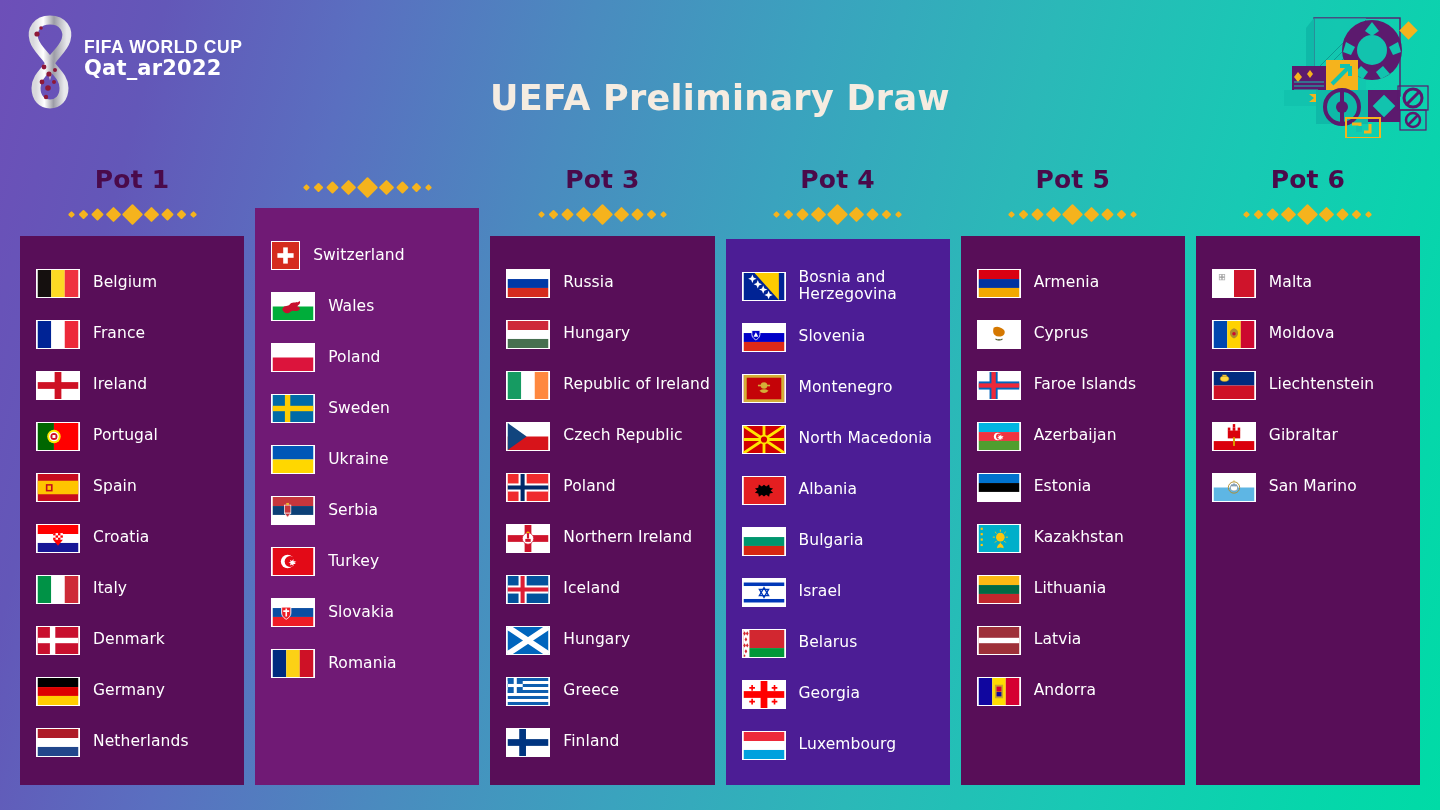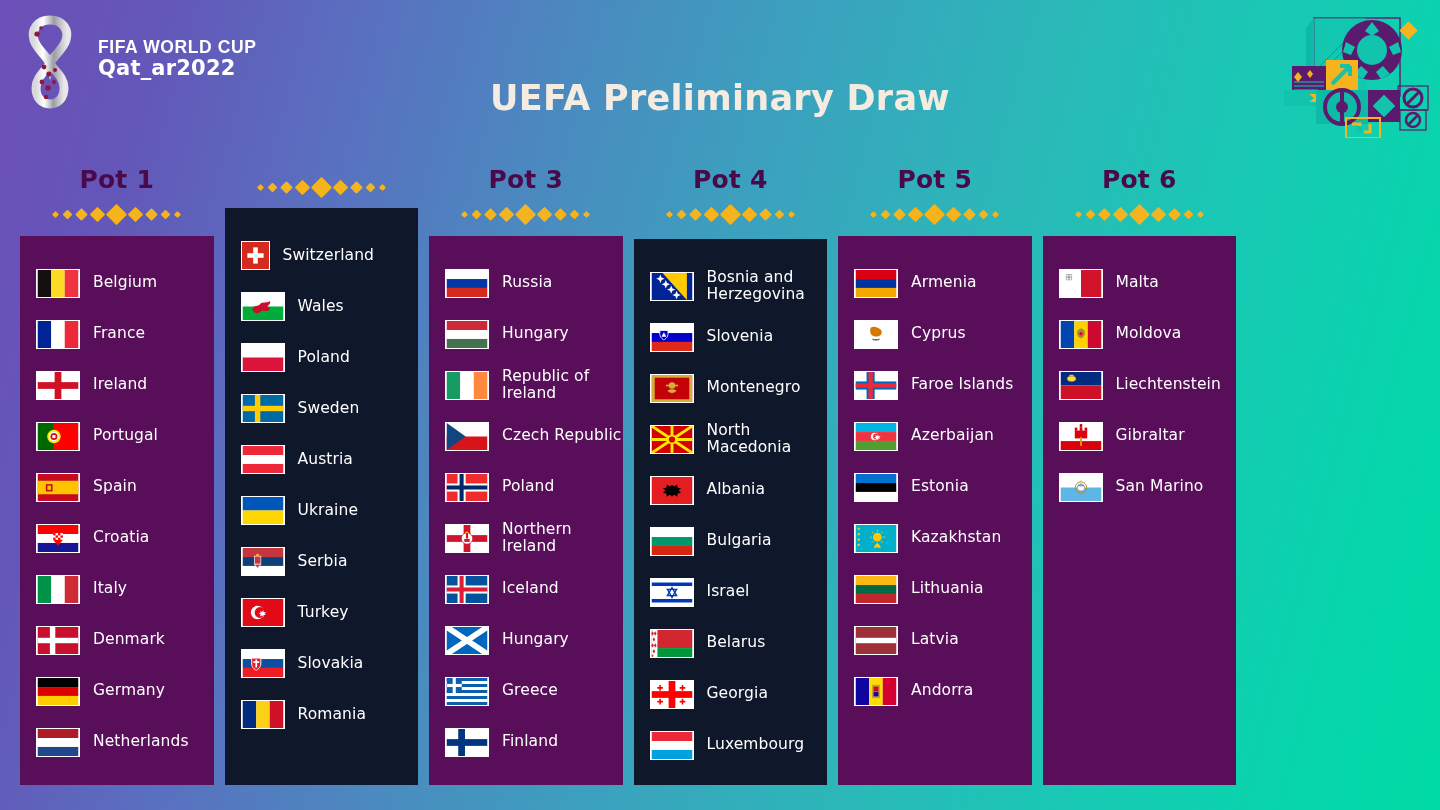--- a/index.html
+++ b/index.html
@@ -13,42 +13,42 @@
         #4a8bbf 36%,
         #3aa3be 50%,
         #2bb8b8 64%,
         #18c9b4 78%,
         #06d6ab 92%,
         #00dba6 100%);
     position:relative;
   }
 
   
-  .fifa-logo { position:absolute; left:22px; top:14px; display:flex; align-items:center; gap:20px; }
+  .fifa-logo { position:absolute; left:22px; top:14px; display:flex; align-items:center; gap:6px; }
   .logo-mark { width:56px; height:96px; }
   .logo-words { padding-bottom:6px; }
   .logo-line1 {
     color:#fff; font-size:17.5px; font-weight:bold; letter-spacing:.6px; line-height:1.1;
   }
   .logo-line2 {
     color:#fff; font-size:21px; font-weight:bold; letter-spacing:.2px; line-height:1.12;
     font-family:"DejaVu Sans", sans-serif;
   }
 
   .page-title {
     position:absolute; left:0; right:0; top:78px; text-align:center;
     color:#f5ece1; font-size:35px; font-weight:bold; letter-spacing:.3px;
     font-family:"DejaVu Sans", sans-serif;
   }
 
   .deco-art { position:absolute; right:10px; top:6px; width:150px; height:132px; }
 
   
   .pots {
-    position:absolute; left:20px; top:166px; width:1216px; height:610px;
+    position:absolute; left:20px; top:166px; width:1400px; height:610px;
     display:grid; grid-template-columns:repeat(6,1fr); gap:11px;
   }
   .pot { display:flex; flex-direction:column; }
   .pot-head { text-align:center; }
   .pot-title {
     color:#4a0a4a; font-size:25px; font-weight:bold; letter-spacing:.2px;
     font-family:"DejaVu Sans", sans-serif; line-height:1.1;
   }
   .dots { display:flex; align-items:center; justify-content:center; gap:6px; height:26px; margin-top:8px; }
   .dots i { display:block; background:#f5b31d; transform:rotate(45deg); border-radius:1px; }
@@ -301,21 +301,21 @@
           <i style="width: 7px; height: 7px; background: rgb(245, 179, 29);"></i>
           <i style="width: 9px; height: 9px; background: rgb(245, 179, 29);"></i>
           <i style="width: 11px; height: 11px; background: rgb(245, 179, 29);"></i>
           <i style="width: 15px; height: 15px; background: rgb(245, 179, 29);"></i>
           <i style="width: 11px; height: 11px; background: rgb(245, 179, 29);"></i>
           <i style="width: 9px; height: 9px; background: rgb(245, 179, 29);"></i>
           <i style="width: 7px; height: 7px; background: rgb(245, 179, 29);"></i>
           <i style="width: 5px; height: 5px; background: rgb(245, 179, 29);"></i>
         </div>
       </div>
-      <div class="pot-panel" style="background: #0f172a;">
+      <div class="pot-panel" style="background: #701a75;">
         <div class="team">
           <span class="flag sq">
             <svg viewBox="0 0 20 20">
               <rect width="20" height="20" fill="#d52b1e"></rect>
               <rect x="8.3" y="4" width="3.4" height="12" fill="#fff"></rect>
               <rect x="4" y="8.3" width="12" height="3.4" fill="#fff"></rect>
             </svg>
           </span>
           <span class="team-name">Switzerland</span>
         </div>
@@ -340,30 +340,20 @@
         </div>
         <div class="team">
           <span class="flag">
             <svg viewBox="0 0 30 20">
               <rect width="30" height="20" fill="#006aa7"></rect>
               <rect x="9" width="4" height="20" fill="#fecc00"></rect>
               <rect y="8" width="30" height="4" fill="#fecc00"></rect>
             </svg>
           </span>
           <span class="team-name">Sweden</span>
-        </div>
-        <div class="team">
-          <span class="flag">
-            <svg viewBox="0 0 30 20">
-              <rect width="30" height="6.7" fill="#ed2939"></rect>
-              <rect y="6.7" width="30" height="6.6" fill="#fff"></rect>
-              <rect y="13.3" width="30" height="6.7" fill="#ed2939"></rect>
-            </svg>
-          </span>
-          <span class="team-name">Austria</span>
         </div>
         <div class="team">
           <span class="flag">
             <svg viewBox="0 0 30 20">
               <rect width="30" height="10" fill="#0057b7"></rect>
               <rect y="10" width="30" height="10" fill="#ffd700"></rect>
             </svg>
           </span>
           <span class="team-name">Ukraine</span>
         </div>
@@ -560,21 +550,21 @@
           <i style="width: 7px; height: 7px; background: rgb(245, 179, 29);"></i>
           <i style="width: 9px; height: 9px; background: rgb(245, 179, 29);"></i>
           <i style="width: 11px; height: 11px; background: rgb(245, 179, 29);"></i>
           <i style="width: 15px; height: 15px; background: rgb(245, 179, 29);"></i>
           <i style="width: 11px; height: 11px; background: rgb(245, 179, 29);"></i>
           <i style="width: 9px; height: 9px; background: rgb(245, 179, 29);"></i>
           <i style="width: 7px; height: 7px; background: rgb(245, 179, 29);"></i>
           <i style="width: 5px; height: 5px; background: rgb(245, 179, 29);"></i>
         </div>
       </div>
-      <div class="pot-panel" style="background: #0f172a; margin-top: 11px;">
+      <div class="pot-panel" style="background: #4c1d95; margin-top: 11px;">
         <div class="team">
           <span class="flag">
             <svg viewBox="0 0 30 20">
               <rect width="30" height="20" fill="#002395"></rect>
               <path d="M8 0 H26 V20 Z" fill="#fecb00"></path>
               <g fill="#fff">
                 <path d="M6.4 1.2 l.9 2.2 2.2 .9 -2.2 .9 -.9 2.2 -.9 -2.2 -2.2 -.9 2.2 -.9 Z"></path>
                 <path d="M10.4 5.2 l.9 2.2 2.2 .9 -2.2 .9 -.9 2.2 -.9 -2.2 -2.2 -.9 2.2 -.9 Z"></path>
                 <path d="M14.4 9.2 l.9 2.2 2.2 .9 -2.2 .9 -.9 2.2 -.9 -2.2 -2.2 -.9 2.2 -.9 Z"></path>
                 <path d="M18.4 13.2 l.9 2.2 2.2 .9 -2.2 .9 -.9 2.2 -.9 -2.2 -2.2 -.9 2.2 -.9 Z"></path>

